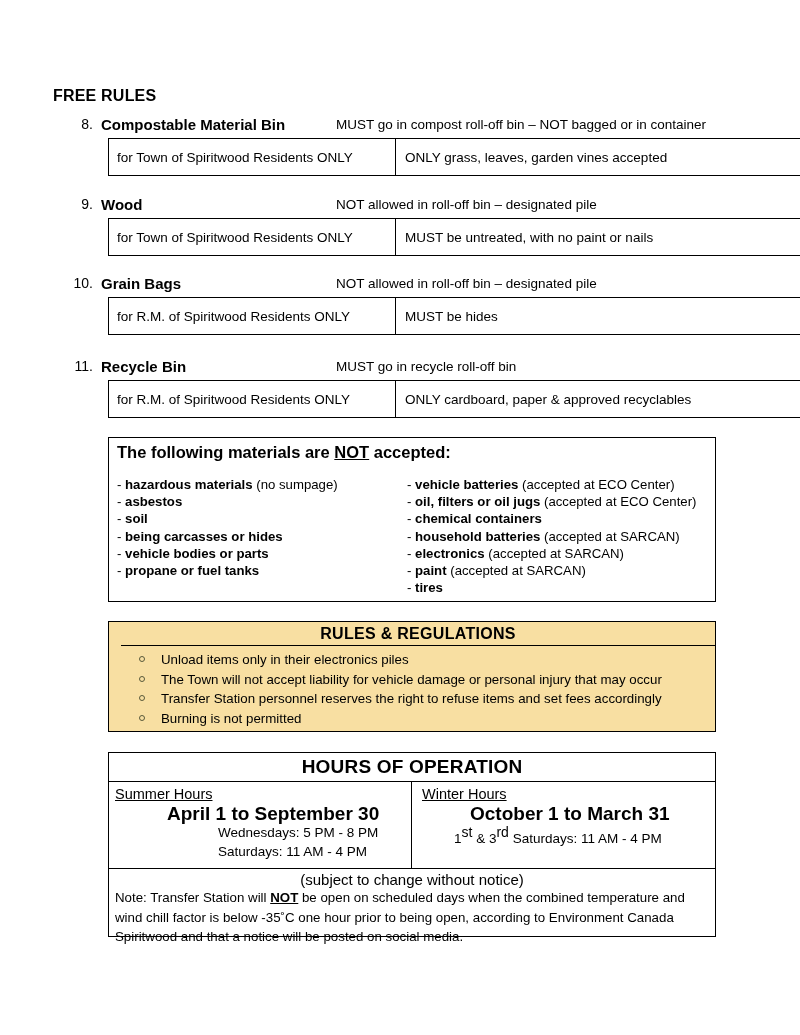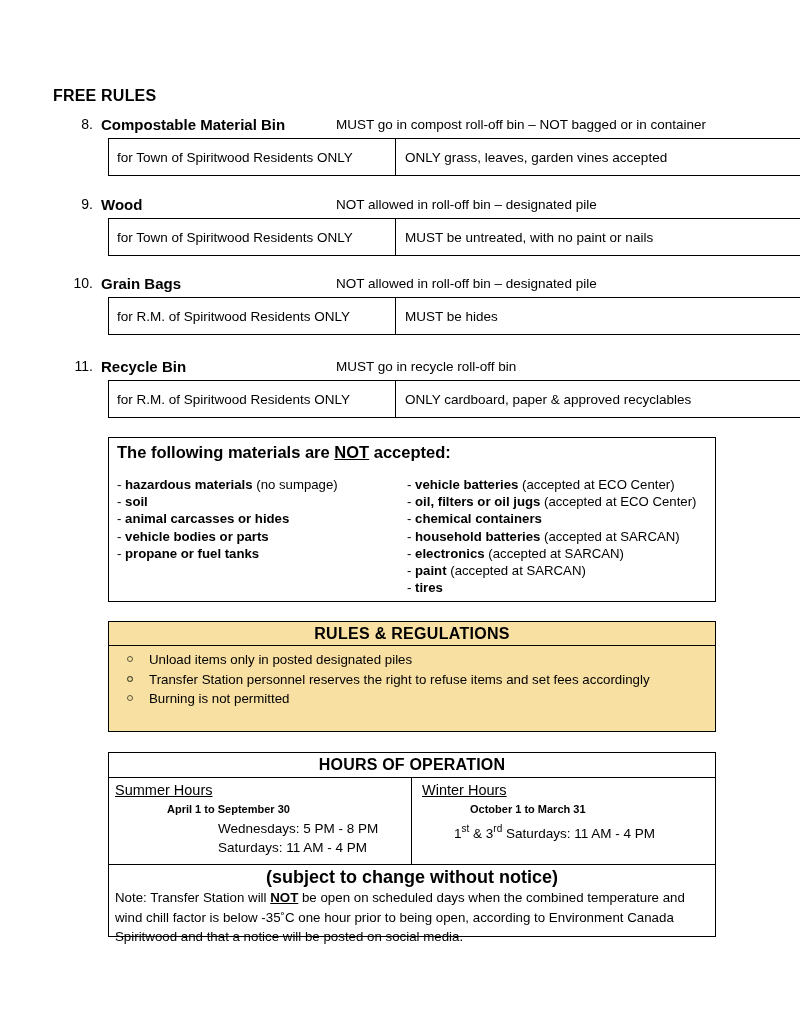--- a/index.html
+++ b/index.html
@@ -181,21 +181,21 @@
     position: absolute;
     left: 108px;
     top: 752px;
     width: 608px;
     height: 185px;
     border: 1.5px solid #000;
     box-sizing: border-box;
   }
   .hours-title {
     text-align: center;
-    font-size: 16px;
+    font-size: 19px;
     font-weight: bold;
     padding: 3px 0 3px 0;
     border-bottom: 1.5px solid #000;
     letter-spacing: 0.2px;
   }
   .hours-cols {
     position: relative;
     height: 86px;
     border-bottom: 1.5px solid #000;
   }
@@ -207,42 +207,42 @@
     padding: 4px 12px 0 6px;
   }
   .hours-col.summer { left: 0; width: 303px; border-right: 1.5px solid #000; }
   .hours-col.winter { left: 303px; right: 0; width: 302px; padding-left: 10px; }
   .season-label {
     font-size: 14.5px;
     text-decoration: underline;
     margin-bottom: 2px;
   }
   .season-range {
-    font-size: 11px;
+    font-size: 19px;
     font-weight: bold;
     line-height: 19px;
     padding-left: 52px;
   }
   .hours-col.winter .season-range { padding-left: 48px; }
   .season-line {
     font-size: 13.5px;
     line-height: 19px;
     padding-left: 103px;
     white-space: nowrap;
   }
   .hours-col.winter .season-line { padding-left: 32px; }
-  .season-line sup { font-size: 10px; vertical-align: super; }
+  .season-line sup { font-size: 14px; vertical-align: super; }
 
   .hours-note {
     padding: 2px 6px 0 6px;
   }
   .note-subject {
     text-align: center;
-    font-size: 18px;
-    font-weight: bold;
+    font-size: 15px;
+    font-weight: normal;
   }
   .note-body {
     font-size: 13.3px;
     line-height: 19.5px;
     text-align: left;
   }
   .note-body u { text-decoration: underline; font-weight: bold; }
 </style>
 </head>
 <body>
@@ -299,42 +299,43 @@
     </div>
   </div>
 
   <div class="not-accepted-box">
     <div class="not-accepted-title">
       <span>The following materials are </span><u>NOT</u><span> accepted:</span>
     </div>
     <div class="na-cols">
       <div class="na-col left">
         <div class="na-line">- <b>hazardous materials</b><span class="norm"> (no sumpage)</span></div>
+        <div class="na-line">- <b>asbestos</b><span class="norm"></span></div>
         <div class="na-line">- <b>soil</b><span class="norm"></span></div>
-        <div class="na-line">- <b>animal carcasses or hides</b><span class="norm"></span></div>
+        <div class="na-line">- <b>being carcasses or hides</b><span class="norm"></span></div>
         <div class="na-line">- <b>vehicle bodies or parts</b><span class="norm"></span></div>
         <div class="na-line">- <b>propane or fuel tanks</b><span class="norm"></span></div>
       </div>
       <div class="na-col right">
         <div class="na-line">- <b>vehicle batteries</b><span class="norm"> (accepted at ECO Center)</span></div>
         <div class="na-line">- <b>oil, filters or oil jugs</b><span class="norm"> (accepted at ECO Center)</span></div>
         <div class="na-line">- <b>chemical containers</b><span class="norm"></span></div>
         <div class="na-line">- <b>household batteries</b><span class="norm"> (accepted at SARCAN)</span></div>
         <div class="na-line">- <b>electronics</b><span class="norm"> (accepted at SARCAN)</span></div>
         <div class="na-line">- <b>paint</b><span class="norm"> (accepted at SARCAN)</span></div>
         <div class="na-line">- <b>tires</b><span class="norm"></span></div>
       </div>
     </div>
   </div>
 
-  <div class="rules-box" style="background: rgb(248, 223, 162);">
+  <div class="rules-box" style="background: rgb(248, 223, 162); padding-left: 12px;">
     <div class="rules-title">RULES &amp; REGULATIONS</div>
     <div class="rules-list">
-      <div class="rule-item"><span class="rule-bullet"></span><span>Unload items only in posted designated piles</span></div>
-      <div class="rule-item"><span class="rule-bullet"></span></div>
+      <div class="rule-item"><span class="rule-bullet"></span><span>Unload items only in their electronics piles</span></div>
+      <div class="rule-item"><span class="rule-bullet"></span><span>The Town will not accept liability for vehicle damage or personal injury that may occur</span></div>
       <div class="rule-item"><span class="rule-bullet"></span><span>Transfer Station personnel reserves the right to refuse items and set fees accordingly</span></div>
       <div class="rule-item"><span class="rule-bullet"></span><span>Burning is not permitted</span></div>
     </div>
   </div>
 
   <div class="hours-box">
     <div class="hours-title">HOURS OF OPERATION</div>
     <div class="hours-cols">
       <div class="hours-col summer">
         <div class="season-label">Summer Hours</div>

